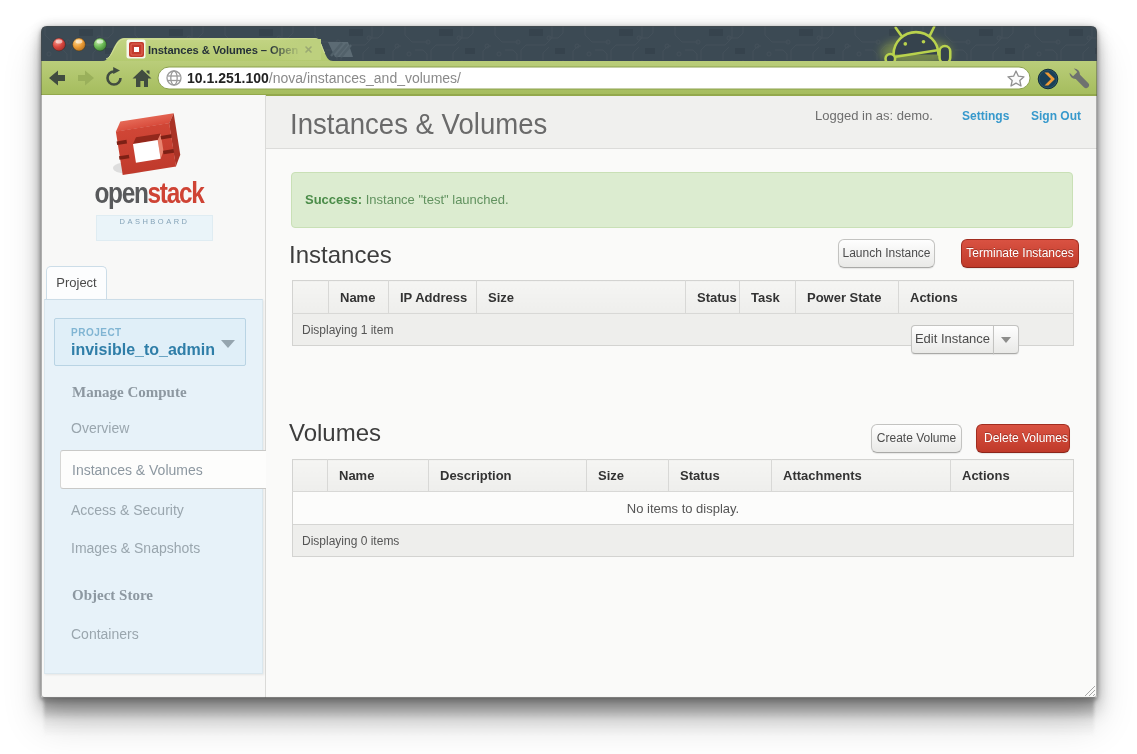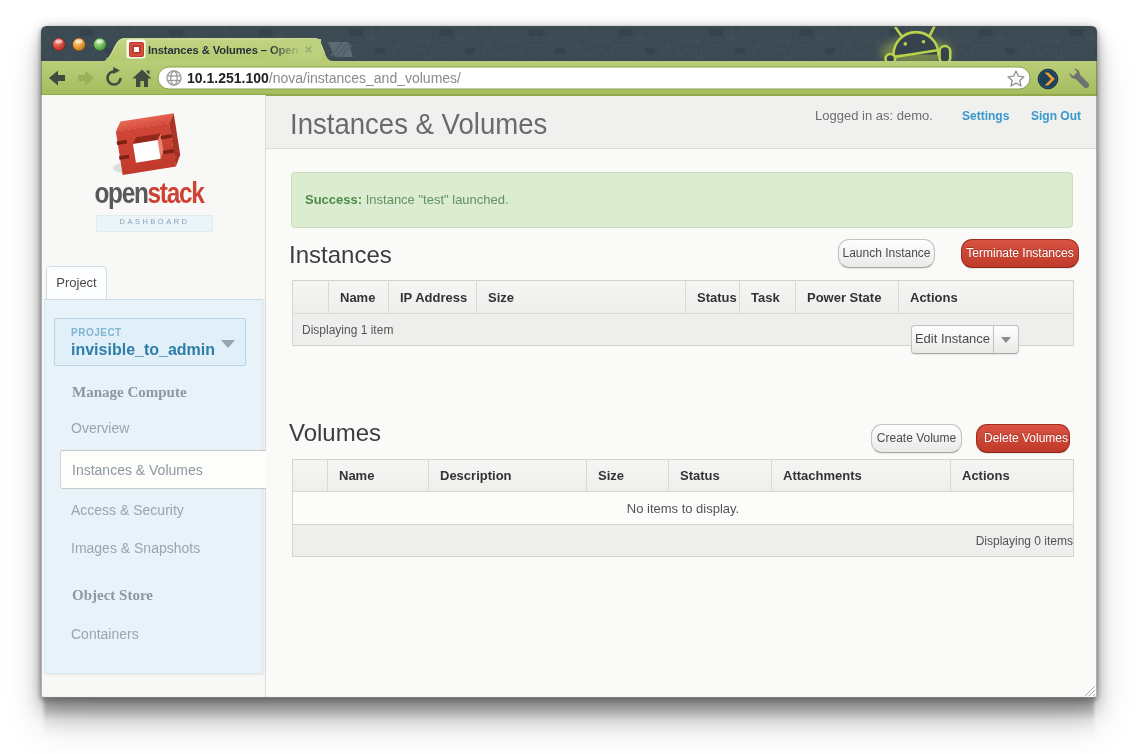--- a/index.html
+++ b/index.html
@@ -17,21 +17,21 @@
     background:#f8f8f7; border-right:1px solid #dadad8; border-radius:0 0 0 3px;}
   #topbar { position:absolute; left:266px; top:96px; width:831px; height:53px;
     background:#f0f0ee; border-bottom:1px solid #dcdcda; }
   #content { position:absolute; left:266px; top:150px; width:831px; height:548px;
     background:#fafaf9; border-radius:0 0 3px 0; }
   h2.pagetitle { position:absolute; left:290px; top:108px; font-size:29px;
     font-weight:normal; color:#6a6a6a; letter-spacing:0px; transform:scaleX(0.95); transform-origin:left center; }
   .login-info { position:absolute; top:108px; font-size:13px; color:#6e6e6e; }
   a.toplink { font-size:12px; color:#3799cc; text-decoration:none; position:absolute; top:109px;font-weight:bold; }
   
-  #dashboard-label { position:absolute; left:96px; top:215px; width:117px; height:17px;
+  #dashboard-label { position:absolute; left:96px; top:215px; width:117px; height:26px;
     background:#eaf4f9; border:1px solid #dfecf2; text-align:center;
     font-size:7.5px; letter-spacing:2.5px; color:#85a3b8; line-height:12px; }
   #project-tab { position:absolute; left:46px; top:266px; width:61px; height:34px;
     background:#fcfdfe; border:1px solid #ccdde8; border-bottom:none;
     border-radius:5px 5px 0 0; font-size:13px; color:#4a4a4a;
     line-height:32px; text-align:center; }
   #bluepanel { position:absolute; left:44px; top:299px; width:219px; height:375px;
     background:#e7f2f9; border:1px solid #dae7ee; border-top:1px solid #ccdde8;
     box-shadow:1px 1px 2px rgba(0,0,0,0.08); }
   #projbox { position:absolute; left:54px; top:318px; width:192px; height:48px;
@@ -49,21 +49,21 @@
     background:#fdfdfc; border-top:1px solid #c9c9c7; border-bottom:1px solid #c9c9c7;
     border-left:1px solid #d6d6d4; border-radius:3px 0 0 3px;
     font-size:14px; color:#8d98a1; line-height:38px; padding-left:11px; }
   
   #alert { position:absolute; left:291px; top:172px; width:782px; height:56px;
     background:#dcecd0; border:1px solid #c9e0b6; border-radius:4px;
     font-size:13px; color:#61925f; line-height:54px; padding-left:13px; }
   #alert b { color:#4b8c49; font-weight:bold; }
   
   h3.sec { position:absolute; font-size:24px; font-weight:normal; color:#3d3d3d; }
-  .btn { position:absolute; height:29px; border-radius:11px; font-size:12px;
+  .btn { position:absolute; height:29px; border-radius:6px; font-size:12px;
     text-align:center; color:#4c4c4c; border:1px solid #c3c3c1; border-bottom-color:#a9a9a7;
     background:linear-gradient(#fefefe,#e9e9e7);
     box-shadow:0 1px 1px rgba(0,0,0,0.08); }
   .btn-red { font-size:12px; color:#fff; border:1px solid #a12d20; border-bottom-color:#8c251a;
     background:linear-gradient(#d95242,#c03a2a);
     text-shadow:0 -1px 0 rgba(0,0,0,0.25); }
   
   table.dt { position:absolute; border-collapse:collapse; width:782px;
     font-size:13px; color:#444; background:#fcfcfb; }
   table.dt th { background:linear-gradient(#f5f5f3,#eeeeec); border:1px solid #d8d8d6; border-top:1px solid #d3d3d1;
@@ -343,21 +343,21 @@
         <th>Description</th>
         <th>Size</th>
         <th>Status</th>
         <th>Attachments</th>
         <th class="outer-r">Actions</th>
   </tr>
   <tr style="height:33px;">
     <td colspan="7" class="outer-l outer-r" style="text-align:center; padding:0; font-size:13px; color:#555;">No items to display.</td>
   </tr>
   <tr class="foot" style="height:32px;">
-        <td colspan="7" style="padding-left:9px;text-align:right;">Displaying 0 items</td>
+        <td colspan="7" style="padding-left:9px;">Displaying 0 items</td>
       </tr>
 </tbody>
   </table>
 
 <div class="btn" style="left:911px; top:325px; width:83px; border-radius:4px 0 0 4px; line-height:26px; font-size:13px;">Edit Instance</div>
 <div class="btn" style="left:993px; top:325px; width:26px; border-radius:0 4px 4px 0; line-height:26px;"><span style="display:inline-block; width:0; height:0; border-left:5px solid transparent; border-right:5px solid transparent; border-top:6px solid #8d8d8b; vertical-align:middle;"></span></div>
 
 <div style="position:absolute; left:44px; top:699px; width:1050px; height:38px; background:linear-gradient(to bottom, rgba(105,105,105,0.62), rgba(160,160,160,0.18) 55%, rgba(255,255,255,0)); filter:blur(1.5px);"></div>
 
 <svg class="abs" style="left:1082px; top:683px;" width="14" height="14">

